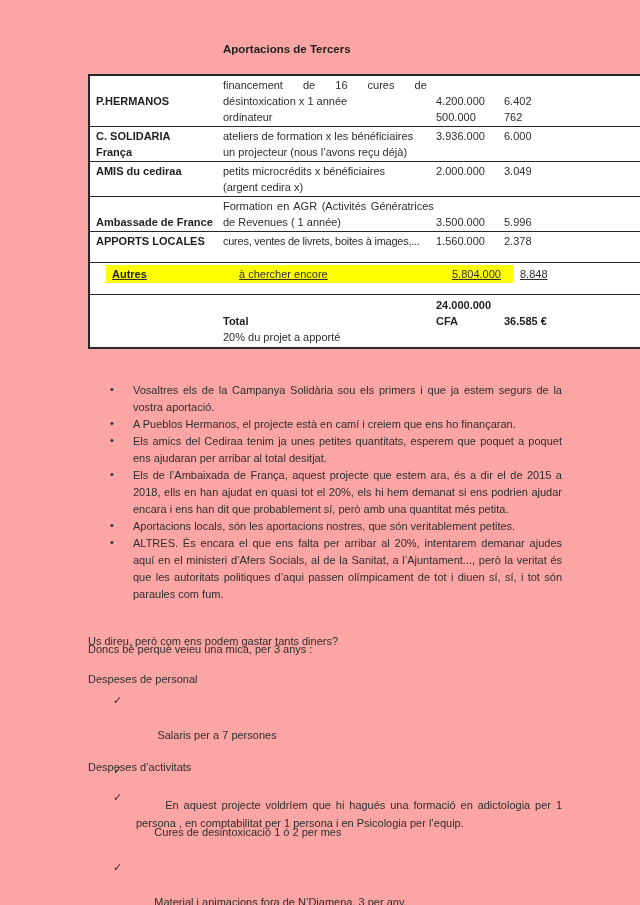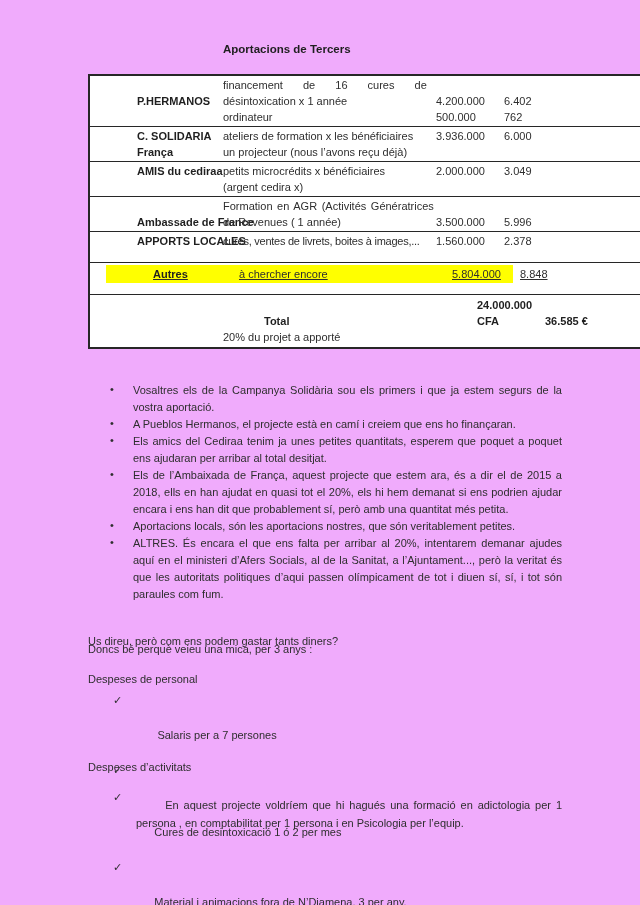--- a/index.html
+++ b/index.html
@@ -1,38 +1,38 @@
 <!DOCTYPE html>
 <html><head>
 <meta charset="utf-8">
 <style>
   html,body { margin:0; padding:0; background:#e8e8e8; }
   .page {
     position:relative; width:640px; height:905px; margin:0 auto;
-    background:#f0abfc; overflow:hidden;
+    background:#fca5a5; overflow:hidden;
     font-family:"Liberation Sans", sans-serif; color:#2e2e2e;
   }
   .doc-title {
     position:absolute; left:223px; top:43px;
     font-size:11.5px; font-weight:bold; color:#1f1f1f;
   }
   
   .ctable {
     position:absolute; left:88px; top:74px; width:563px;
     border:2px solid #272727; box-sizing:border-box; background:#fff;
   }
   .trow { border-top:1.5px solid #272727; }
   .trow:first-child { border-top:0; }
   .tline {
     display:grid; grid-template-columns:127px 213px 68px 1fr;
     padding-left:6px; font-size:11px; line-height:16px; white-space:nowrap;
   }
   .tline span { display:block; }
   .c2 { padding-right:10px; }
-  .b { font-weight:bold; color:#1f1f1f;margin-left:41px; }
+  .b { font-weight:bold; color:#1f1f1f; }
   .stretch-wide { word-spacing:17px; }
   .stretch-sm { word-spacing:1.5px; }
   .tight { letter-spacing:-0.25px; }
   .r-phermanos { padding:1px 0; }
   .r-solidaria, .r-amis, .r-piscca { padding:1px 0; }
   .r-apports { padding:1px 0 13px; }
   .r-autres { padding:2px 16px 11px;text-decoration:underline; }
   .r-autres .tline {
     line-height:18px;
     background:linear-gradient(90deg, #ffff00 0 407px, transparent 407px);

